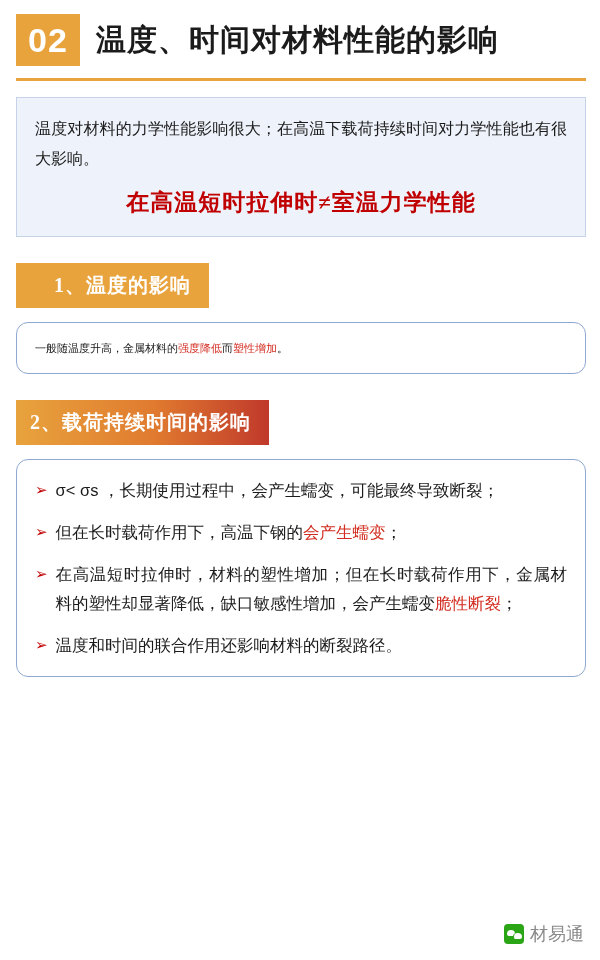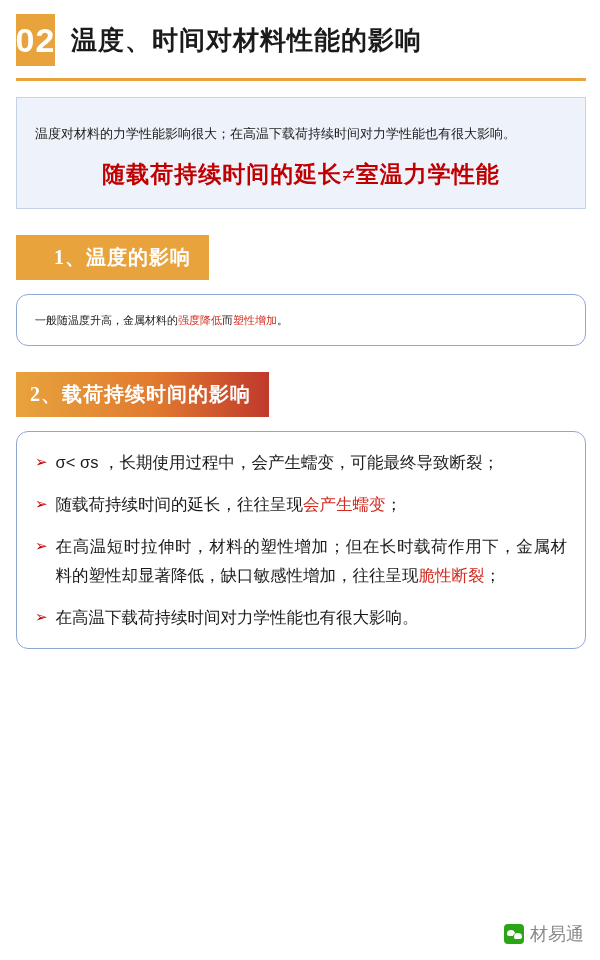--- a/index.html
+++ b/index.html
@@ -15,60 +15,59 @@
     position: relative;
   }
 
   
   .header {
     display: flex;
     align-items: center;
     padding: 14px 0 10px 16px;
   }
   .header-badge {
-    width: 39px;
+    width: 64px;
     height: 52px;
     background: #e8a33d;
     color: #ffffff;
     font-size: 34px;
     font-weight: bold;
     display: flex;
     align-items: center;
     justify-content: center;
     letter-spacing: 1px;
     font-family: "Liberation Sans", sans-serif;
   }
   .header-title {
     margin-left: 16px;
-    font-size: 26px;
+    font-size: 30px;
     font-weight: bold;
     color: #1b1b1b;
     letter-spacing: 1px;
     white-space: nowrap;
   }
   .header-rule {
     height: 3px;
     background: #e8a33d;
     margin: 2px 14px 0 16px;
   }
 
   
   .intro-panel {
     margin: 16px 14px 0 16px;
     border: 1px solid #c5d2e8;
     background: #eef2fa;
     padding: 16px 18px 18px 18px;
     box-sizing: border-box;
   }
   .intro-text {
-    font-size: 13px;
+    font-size: 16px;
     color: #1b1b1b;
     line-height: 1.9;
     text-align: justify;
-    margin-top: 8px;
   }
   .intro-formula {
     margin-top: 12px;
     text-align: center;
     font-size: 23px;
     color: #c00000;
     font-family: "Liberation Serif", serif;
     font-weight: bold;
     letter-spacing: 1px;
   }
@@ -190,50 +189,50 @@
 
 <div class="header">
   <div class="header-badge">02</div>
   <div class="header-title">温度、时间对材料性能的影响</div>
 </div>
 <div class="header-rule"></div>
 
 
 <div class="intro-panel">
   <div class="intro-text">温度对材料的力学性能影响很大；在高温下载荷持续时间对力学性能也有很大影响。</div>
-  <div class="intro-formula">随载荷持续时间的延长≠室温力学性能</div>
+  <div class="intro-formula">在高温短时拉伸时≠室温力学性能</div>
 </div>
 
 
 <div class="section-heading heading-1">1、温度的影响</div>
 <div class="round-box">
   <div class="simple-line">
     <span>一般随温度升高，金属材料的</span><span class="red">强度降低</span><span>而</span><span class="red">塑性增加</span><span>。</span>
   </div>
 </div>
 
 
 <div class="section-heading heading-2">2、载荷持续时间的影响</div>
 <div class="round-box">
   <ul class="bullet-list" id="bullet-list">
       <li class="bullet-item">
         <span class="bullet-marker">➢</span>
         <span class="bullet-text"><span>σ&lt; σs ，长期使用过程中，会产生蠕变，可能最终导致断裂；</span></span>
       </li>
       <li class="bullet-item">
         <span class="bullet-marker">➢</span>
-        <span class="bullet-text"><span>随载荷持续时间的延长，往往呈现</span><span class="red">会产生蠕变</span><span>；</span></span>
-      </li>
-      <li class="bullet-item">
-        <span class="bullet-marker">➢</span>
-        <span class="bullet-text"><span>在高温短时拉伸时，材料的塑性增加；但在长时载荷作用下，金属材料的塑性却显著降低，缺口敏感性增加，往往呈现</span><span class="red">脆性断裂</span><span>；</span></span>
-      </li>
-      <li class="bullet-item">
-        <span class="bullet-marker">➢</span>
-        <span class="bullet-text"><span>在高温下载荷持续时间对力学性能也有很大影响。</span></span>
+        <span class="bullet-text"><span>但在长时载荷作用下，高温下钢的</span><span class="red">会产生蠕变</span><span>；</span></span>
+      </li>
+      <li class="bullet-item">
+        <span class="bullet-marker">➢</span>
+        <span class="bullet-text"><span>在高温短时拉伸时，材料的塑性增加；但在长时载荷作用下，金属材料的塑性却显著降低，缺口敏感性增加，会产生蠕变</span><span class="red">脆性断裂</span><span>；</span></span>
+      </li>
+      <li class="bullet-item">
+        <span class="bullet-marker">➢</span>
+        <span class="bullet-text"><span>温度和时间的联合作用还影响材料的断裂路径。</span></span>
       </li>
     </ul>
 </div>
 
 
 <div class="footer">
   <div class="footer-logo"></div>
   <div class="footer-text">材易通</div>
 </div>
 

